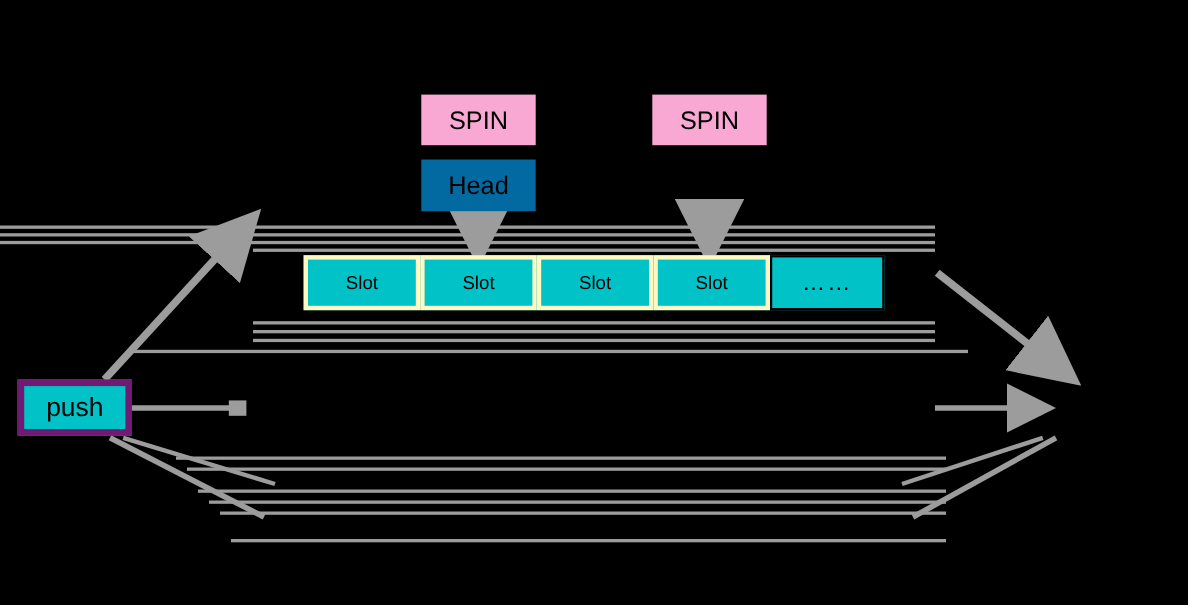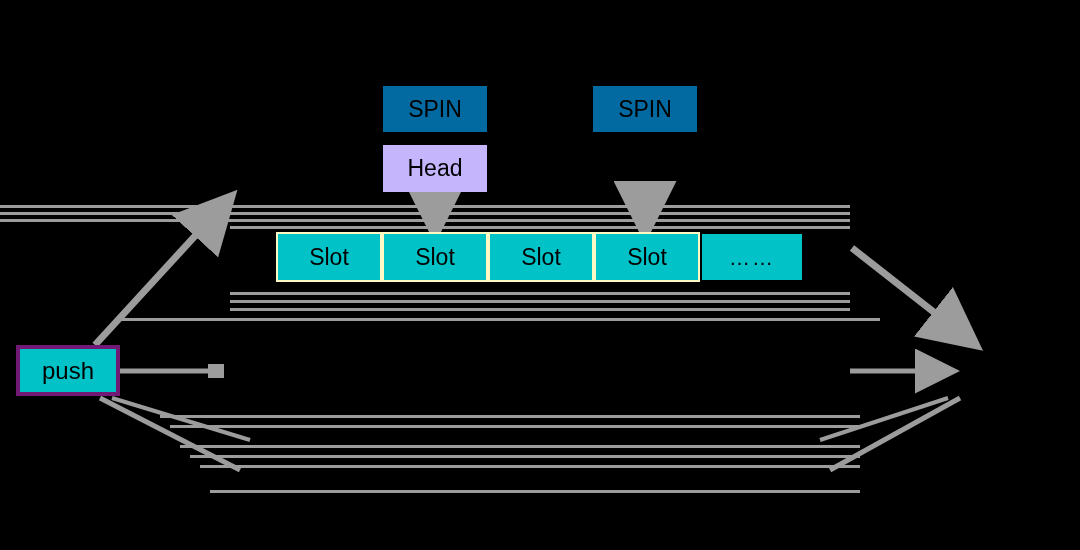--- a/index.html
+++ b/index.html
@@ -4,26 +4,26 @@
 <style>
   html,body{margin:0;padding:0;background:#000;}
   body{width:1080px;height:550px;overflow:hidden;
        font-family:"Liberation Sans",sans-serif;}
   #canvas{position:relative;width:1080px;height:550px;background:#000;}
 
   .box{position:absolute;box-sizing:border-box;display:flex;
        align-items:center;justify-content:center;color:#000;
        font-size:23px;line-height:1;white-space:nowrap;}
 
-  .spin{background:#0369a1;}
-  .teal{background:#c4b5fd;}
-  .slot{background:#00c2c7;border:2px solid #fef9c3;font-size:23px;}
+  .spin{background:#f9a8d4;}
+  .teal{background:#0369a1;}
+  .slot{background:#00c2c7;border:4px solid #fef9c3;font-size:17px;}
   .endcap{background:#00c2c7;border:2px solid #000;font-size:21px;letter-spacing:2px;}
 
-  .op{background:#00c2c7;border:4px solid #701a75;font-size:24px;}
+  .op{background:#00c2c7;border:6px solid #701a75;font-size:24px;}
 
   svg.overlay{position:absolute;left:0;top:0;width:1080px;height:550px;
               pointer-events:none;}
   .band{position:absolute;background:#9c9c9c;height:3px;}
   .marker{position:absolute;background:#9c9c9c;}
 </style>
 </head>
 <body>
 
 <div id="canvas">

